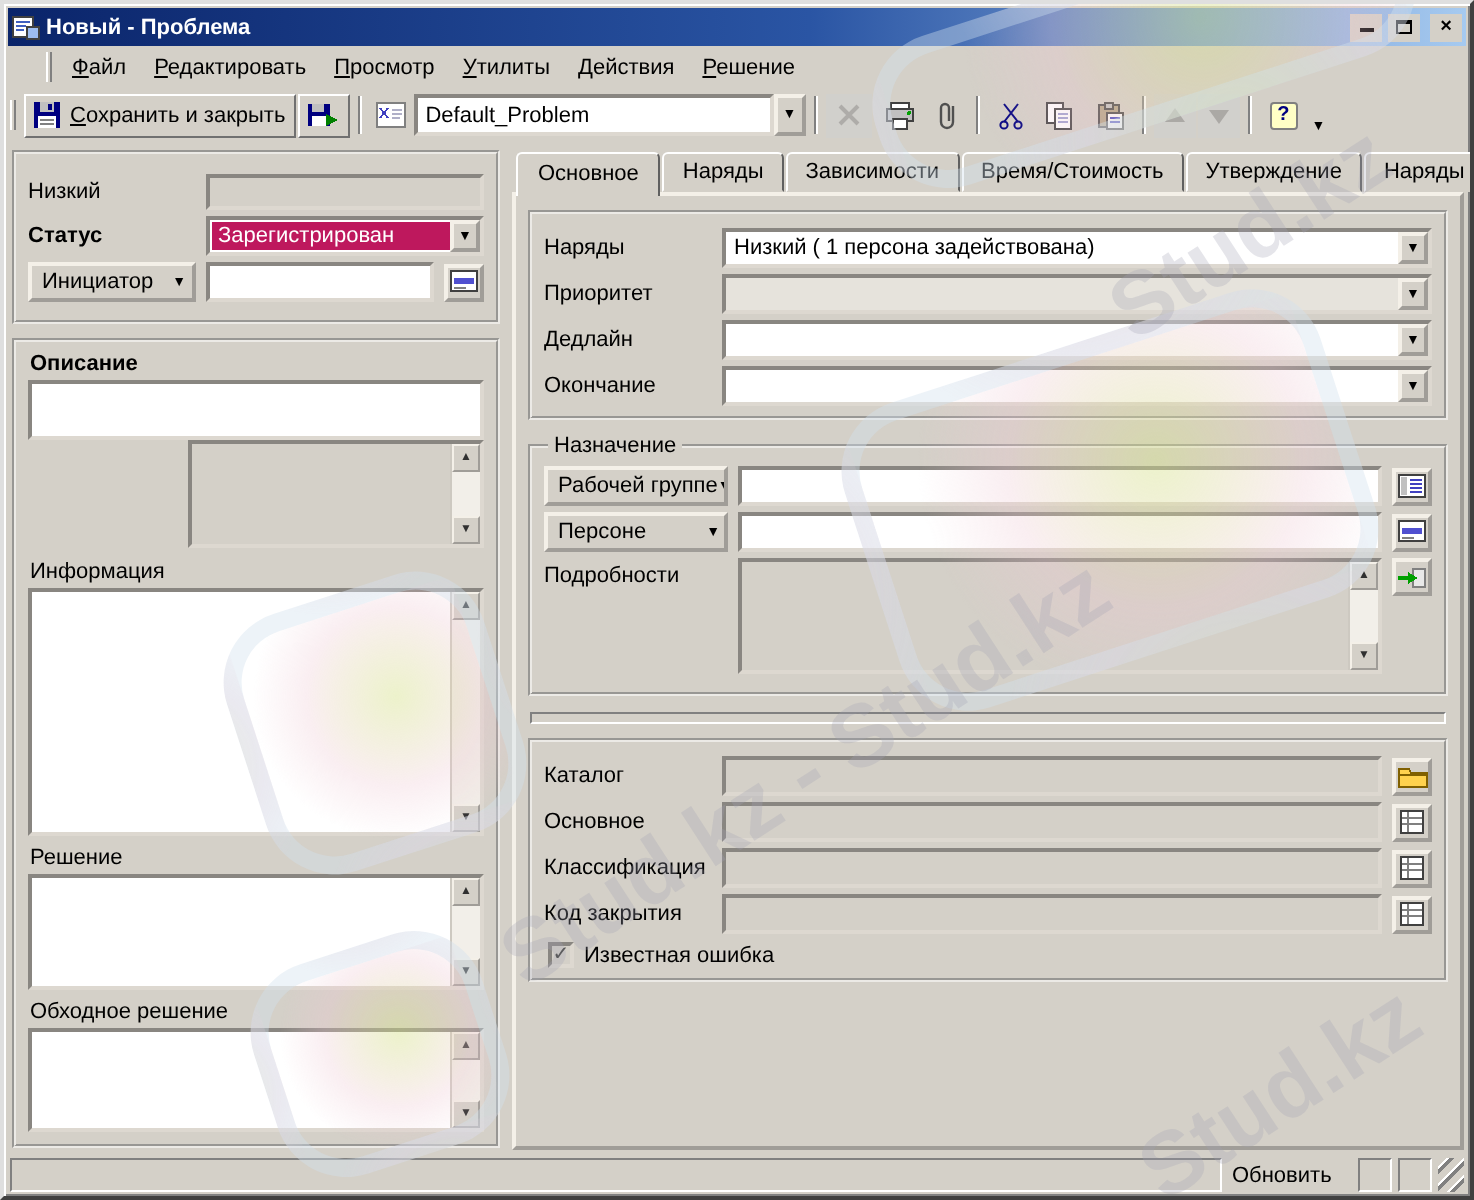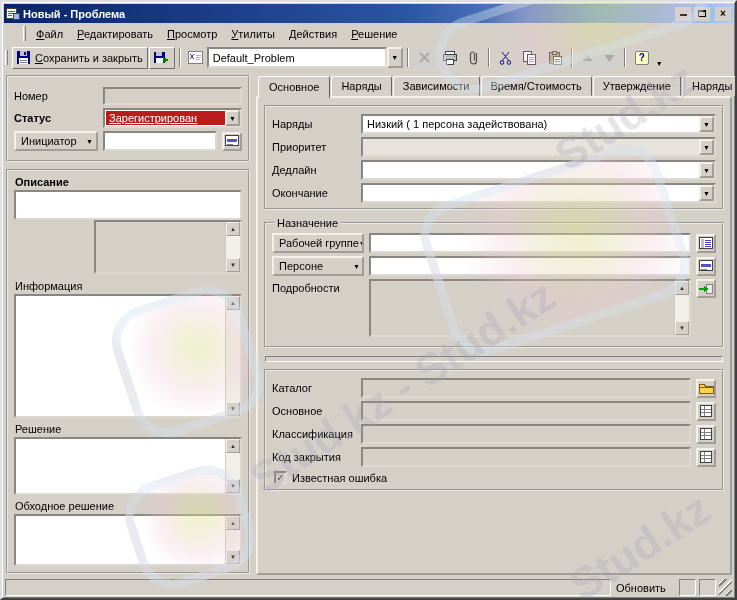--- a/index.html
+++ b/index.html
@@ -55,22 +55,22 @@
   
   .main { flex:1; min-height:0; display:flex; padding:3px 3px 2px 3px; gap:5px; }
   .left-panel { width:246px; flex:none; display:flex; flex-direction:column; gap:7px; padding:1px; }
   .lp-top { flex:none; padding:7px 6px 6px; }
   .frow { display:flex; align-items:center; margin:3px 0; gap:5px; min-width:0; }
   .flabel { width:84px; flex:none; white-space:nowrap; overflow:hidden; }
   .bold { font-weight:bold; }
   .field { height:20px; background:#fff; flex:1; min-width:0; display:flex; align-items:center; padding:0 3px; }
   .field.disabled { background:#d4d0c8; height:18px; }
   .combo { flex:1; min-width:0; height:20px; background:#fff; display:flex; align-items:stretch; padding:0; }
-  .combo-sel { flex:1; min-width:0; background:#b91c1c; color:#fff; display:flex; align-items:center;
-    padding:0 3px; margin:1px 0 1px 1px; white-space:nowrap; overflow:hidden;text-decoration:underline; }
+  .combo-sel { flex:1; min-width:0; background:#be185d; color:#fff; display:flex; align-items:center;
+    padding:0 3px; margin:1px 0 1px 1px; white-space:nowrap; overflow:hidden; }
   .combo-btn { width:15px; margin:0; background:#d4d0c8; border:2px outset #f4f0e8;
     display:flex; align-items:center; justify-content:center; flex:none; }
   .ddbtn { width:84px; height:20px; flex:none; background:#d4d0c8; border:2px outset #f4f0e8;
     display:flex; align-items:center; justify-content:space-between; padding:0 3px 0 5px; white-space:nowrap; overflow:hidden; }
   .ddbtn.wide { width:92px; padding-right:2px; }
   .icon-btn { width:20px; height:19px; flex:none; background:#d4d0c8; border:2px outset #f4f0e8;
     display:flex; align-items:center; justify-content:center; padding:0; }
   .lp-desc { flex:1; min-height:0; display:flex; flex-direction:column; padding:3px 6px 6px; }
   .lp-label { margin:2px 0 2px 1px; flex:none; }
   .white-box { height:30px; flex:none; background:#fff; }
@@ -265,21 +265,21 @@
     </span>
     <span class="more-caret">▼</span>
   </div>
 
   <div class="main">
 
     <div class="left-panel">
 
       <div class="lp-top groove">
         <div class="frow">
-          <span class="flabel">Номер</span>
+          <span class="flabel">Низкий</span>
           <span class="field disabled sunken"></span>
         </div>
         <div class="frow">
           <span class="flabel bold">Статус</span>
           <span class="combo sunken">
             <span class="combo-sel">Зарегистрирован</span>
             <span class="combo-btn">
                 <span class="dd-glyph">▼</span>
               </span>
           </span>

